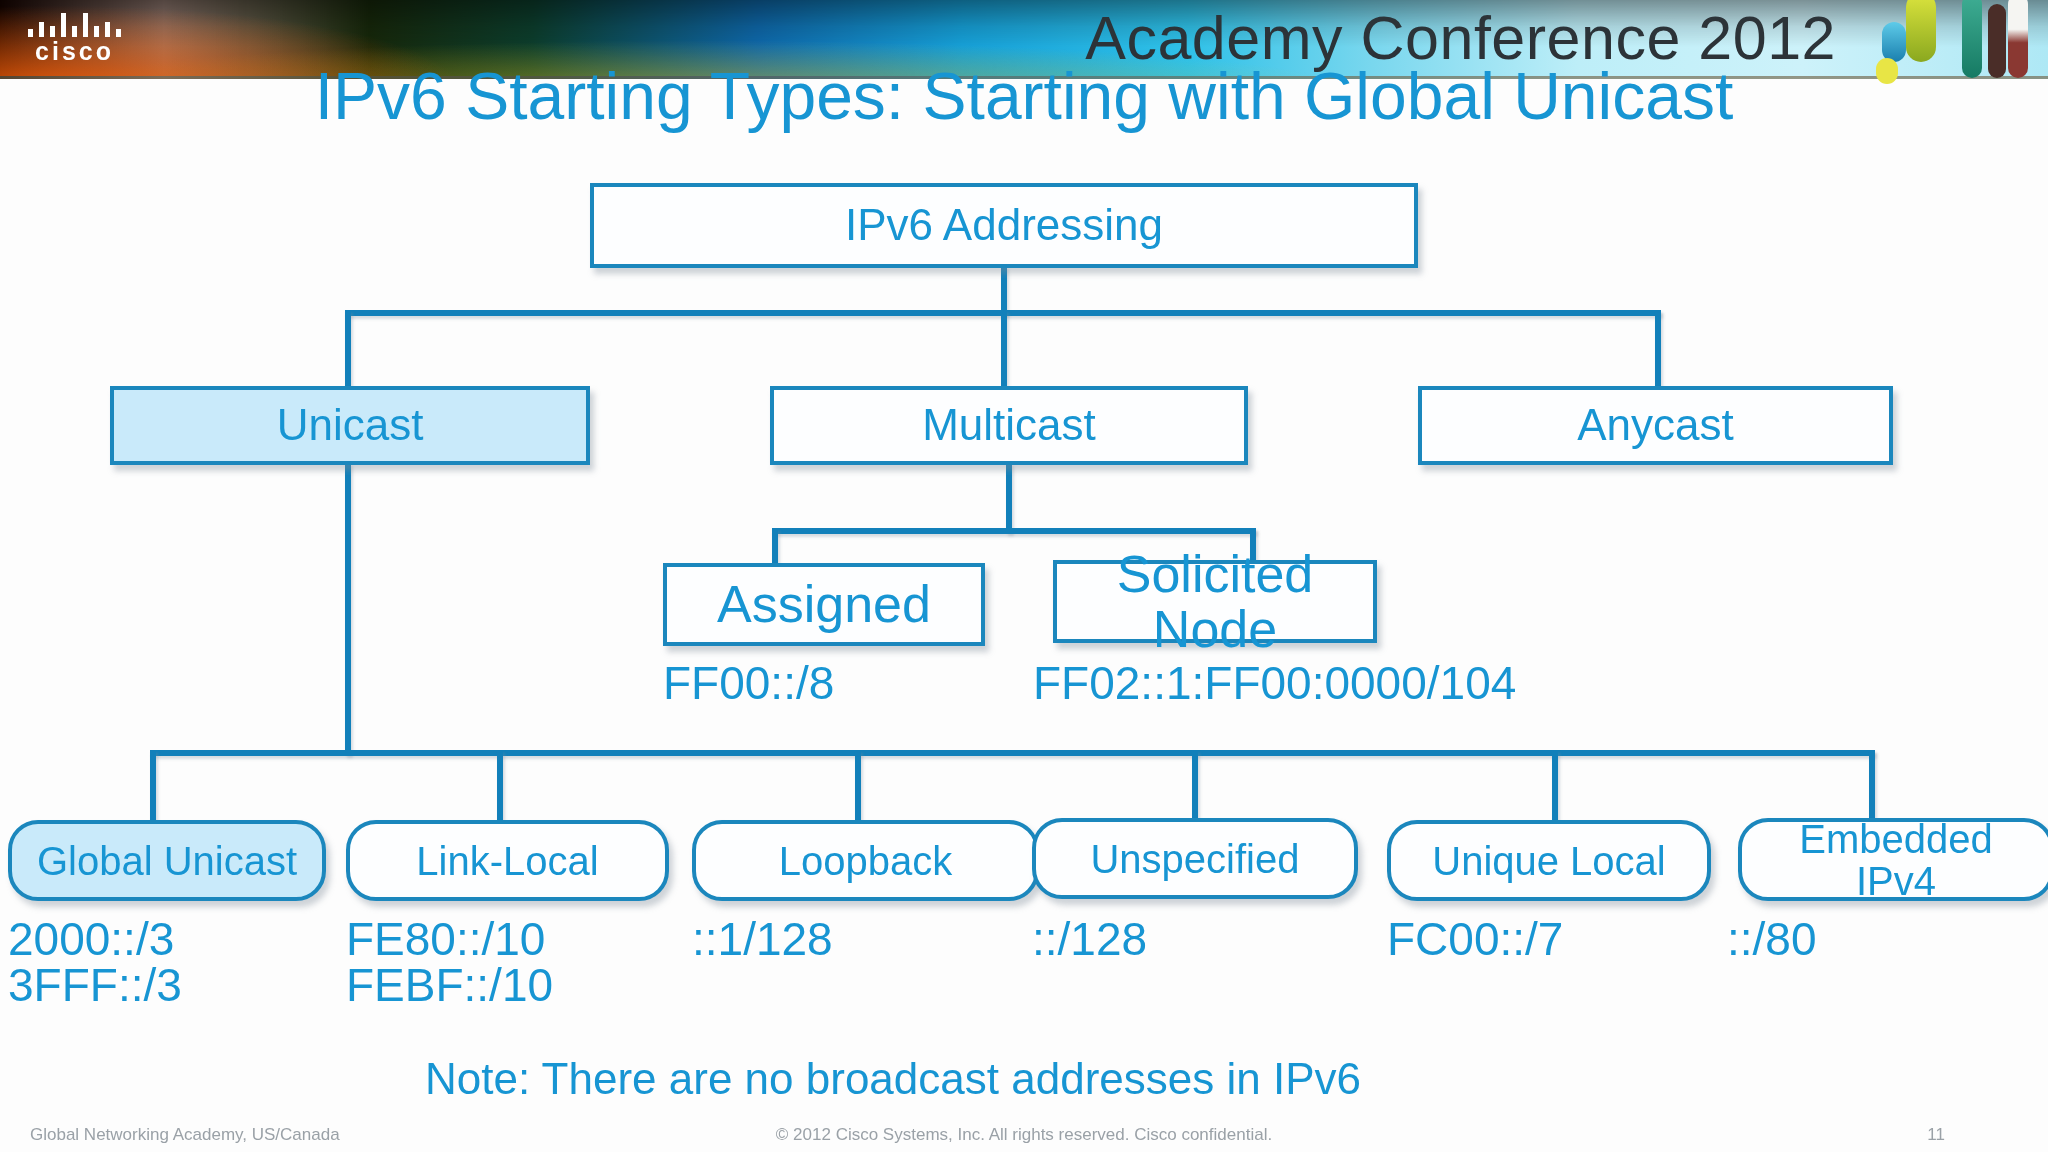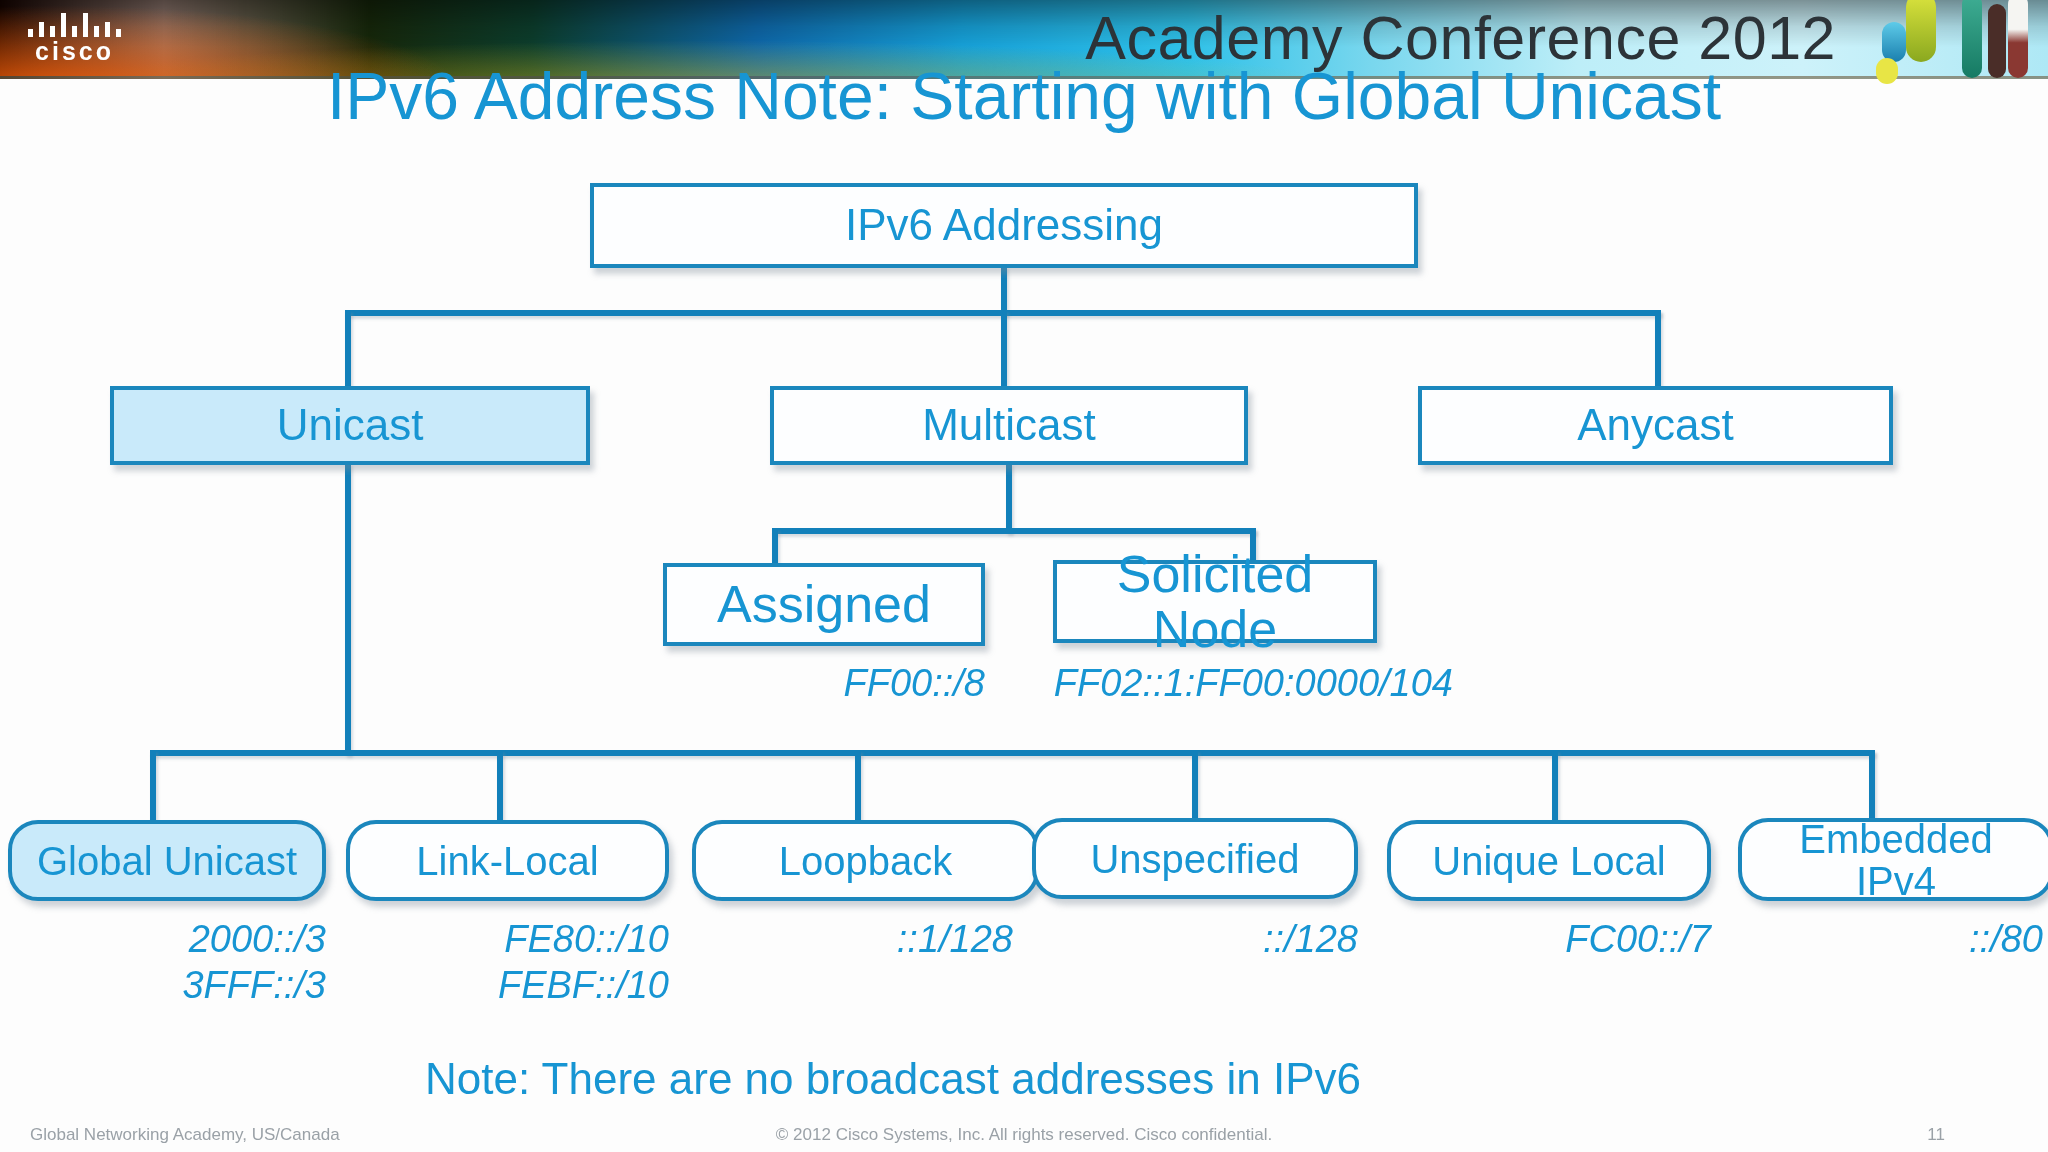--- a/index.html
+++ b/index.html
@@ -52,21 +52,21 @@
   .node.sm{font-size:40px;border-radius:30px;}
   .node.narrow-text{padding:0 55px;}
 
   .line{
     position:absolute;background:var(--connector,#1280ba);
     box-shadow:2px 3px 3px rgba(130,145,158,0.30);
   }
 
   .addr{
     position:absolute;color:var(--accent-text,#1795d3);
-    font-size:38px;line-height:46px;text-align:right;white-space:nowrap;font-style:italic;
+    font-size:46px;line-height:46px;text-align:left;white-space:nowrap;
   }
 
   .note{
     position:absolute;left:243px;top:1054px;width:1300px;text-align:center;
     font-size:44px;color:var(--accent-text,#1795d3);
   }
 
   
   .footer{position:absolute;left:0;top:1120px;width:2048px;height:32px;
     font-size:17px;color:var(--footer-gray,#9aa1a7);}
@@ -100,21 +100,21 @@
     <div class="deco" style="position:absolute;left:1850px;top:0;width:198px;height:76px;">
       <span class="bA"></span>
       <span class="bB"></span>
       <span class="bC"></span>
       <span class="bD"></span>
       <span class="bE"></span>
       <span class="bF"></span>
     </div>
   </header>
 
-  <h1 class="title">IPv6 Address Note: Starting with Global Unicast</h1>
+  <h1 class="title">IPv6 Starting Types: Starting with Global Unicast</h1>
 
   <div class="line" style="left:1001px;top:266px;width:6px;height:48px;"></div>
   <div class="line" style="left:345px;top:310px;width:1316px;height:6px;"></div>
   <div class="line" style="left:345px;top:310px;width:6px;height:78px;"></div>
   <div class="line" style="left:1001px;top:310px;width:6px;height:78px;"></div>
   <div class="line" style="left:1655px;top:310px;width:6px;height:78px;"></div>
 
   <div class="line" style="left:1006px;top:463px;width:6px;height:70px;"></div>
   <div class="line" style="left:772px;top:528px;width:484px;height:6px;"></div>
   <div class="line" style="left:772px;top:528px;width:6px;height:38px;"></div>

